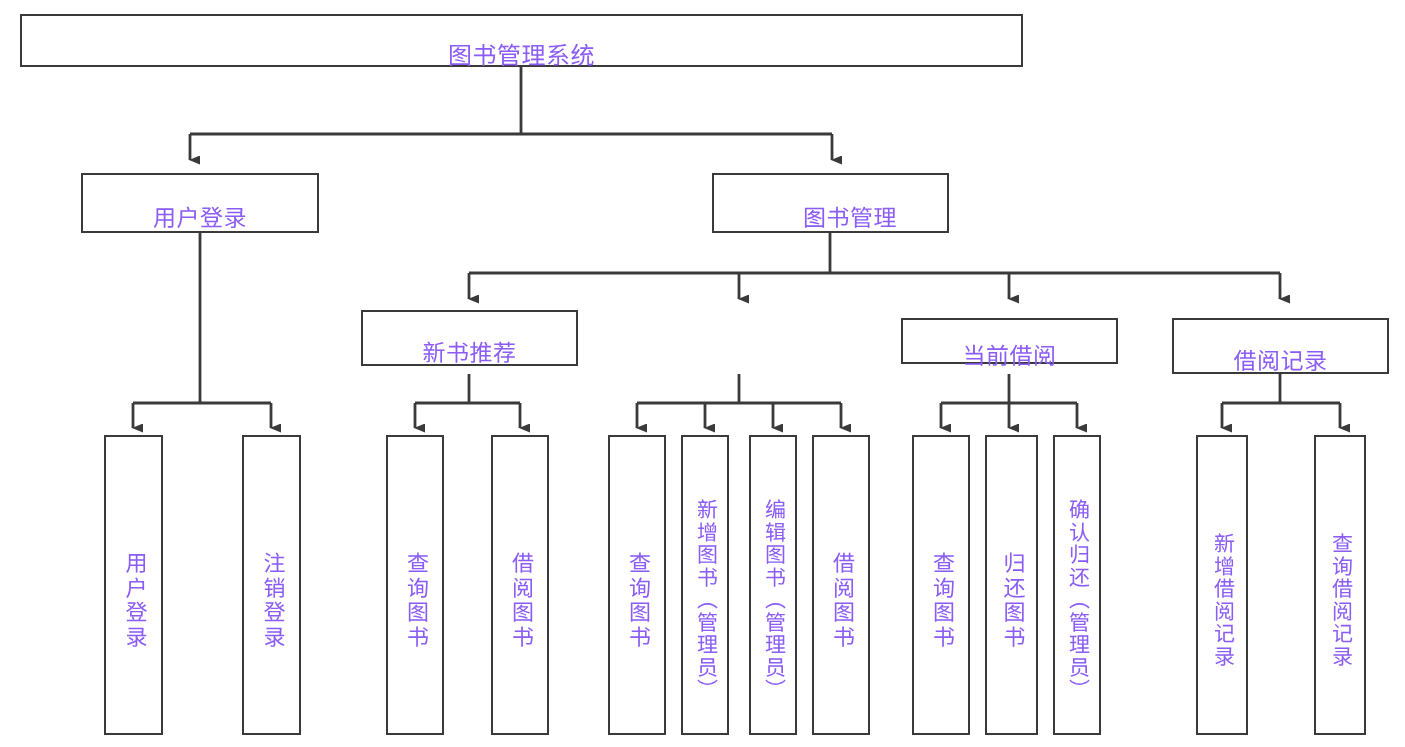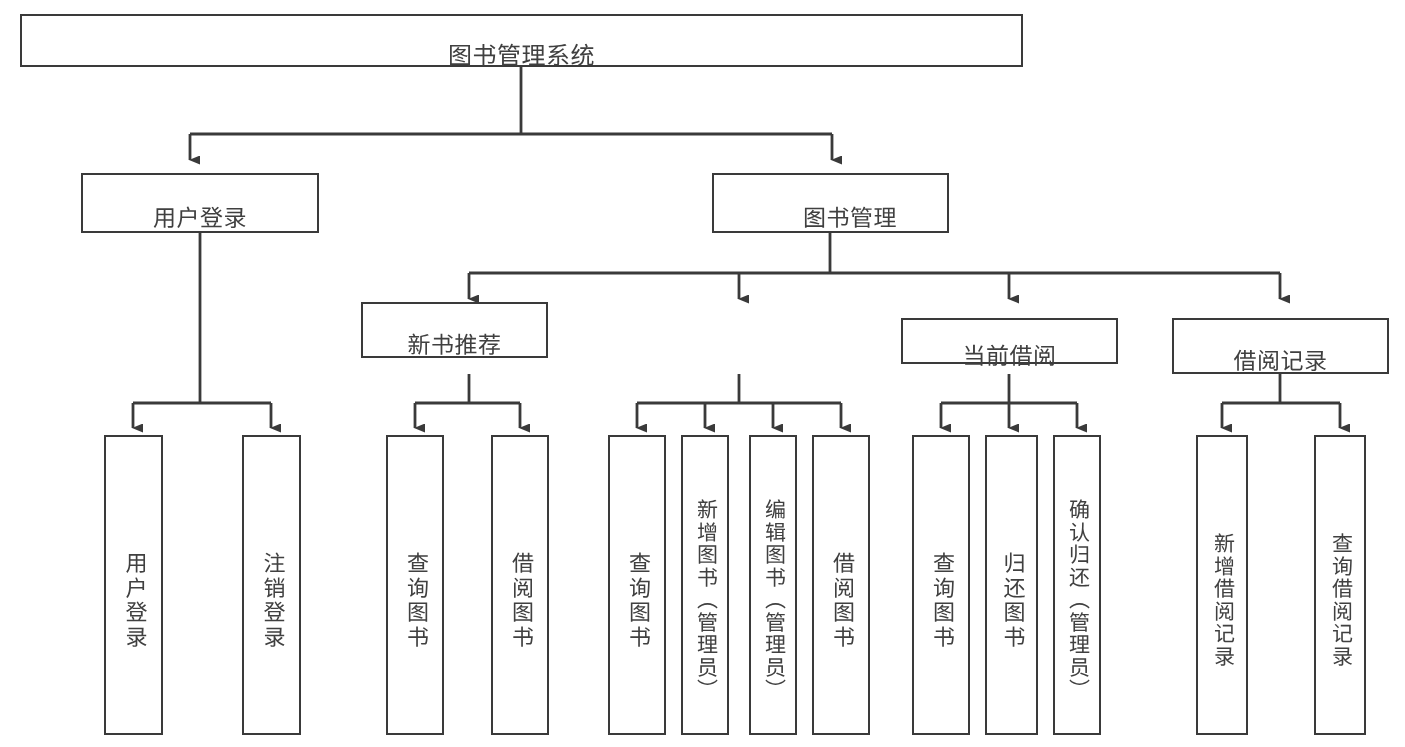--- a/index.html
+++ b/index.html
@@ -33,21 +33,21 @@
     background: #ffffff;
     border: 2.6px solid #3a3a3a;
     display: flex;
     align-items: center;
     justify-content: center;
     z-index: 2;
   }
   .node .lbl {
     display: block;
     text-align: left;
-    color: #404040;
+    color: #8b5cf6;
     line-height: 1.18;
     letter-spacing: 0.5px;
     white-space: nowrap;
     margin-top: 31px;
   }
   
   .node.h .lbl {
     font-size: 23px;
   }
   .node.root .lbl {
@@ -141,21 +141,21 @@
   </div>
 
   <div class="node h" style="left:81px; top:173px; width:238px; height:60px;">
     <span class="lbl">用户登录</span>
   </div>
 
   <div class="node h" style="left:712px; top:173px; width:237px; height:60px;padding-left:39px;">
     <span class="lbl">图书管理</span>
   </div>
 
-  <div class="node h" style="left:361px; top:302px; width:187px; height:56px;">
+  <div class="node h" style="left:361px; top:310px; width:217px; height:56px;">
     <span class="lbl">新书推荐</span>
   </div>
 
 
   <div class="node h" style="left:901px; top:318px; width:217px; height:46px;">
     <span class="lbl">当前借阅</span>
   </div>
 
   <div class="node h" style="left:1172px; top:318px; width:217px; height:56px;">
     <span class="lbl">借阅记录</span>

